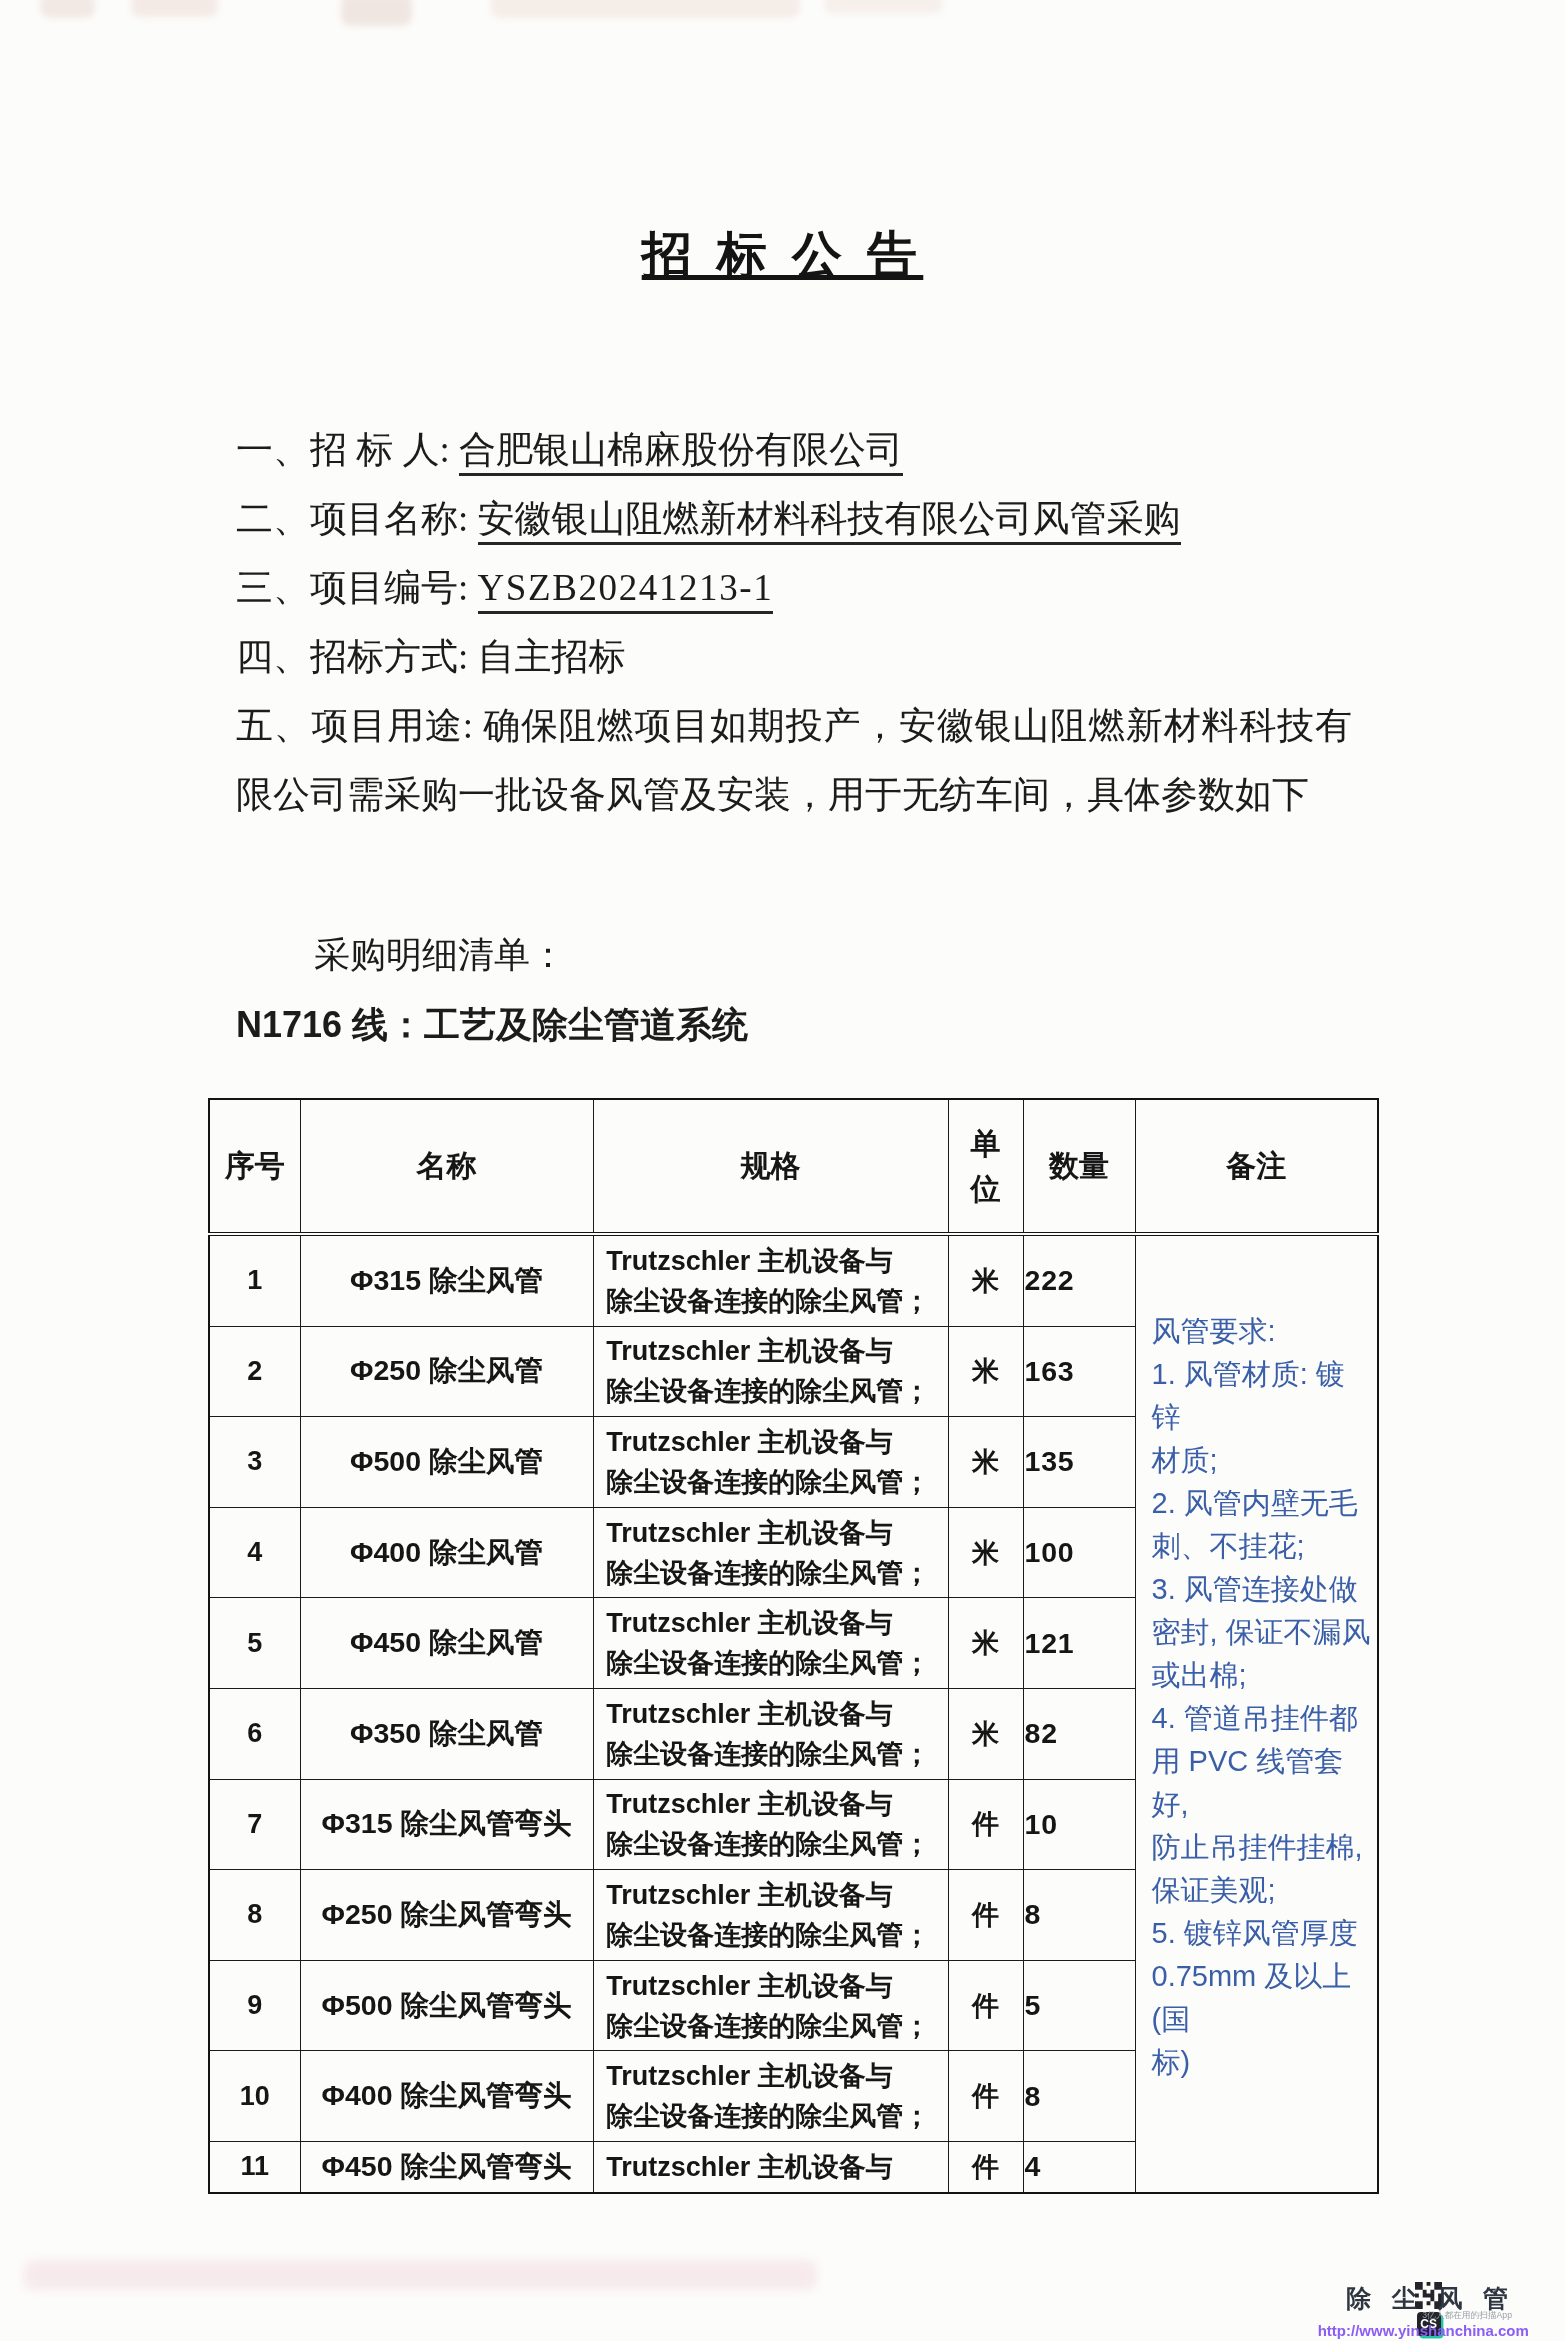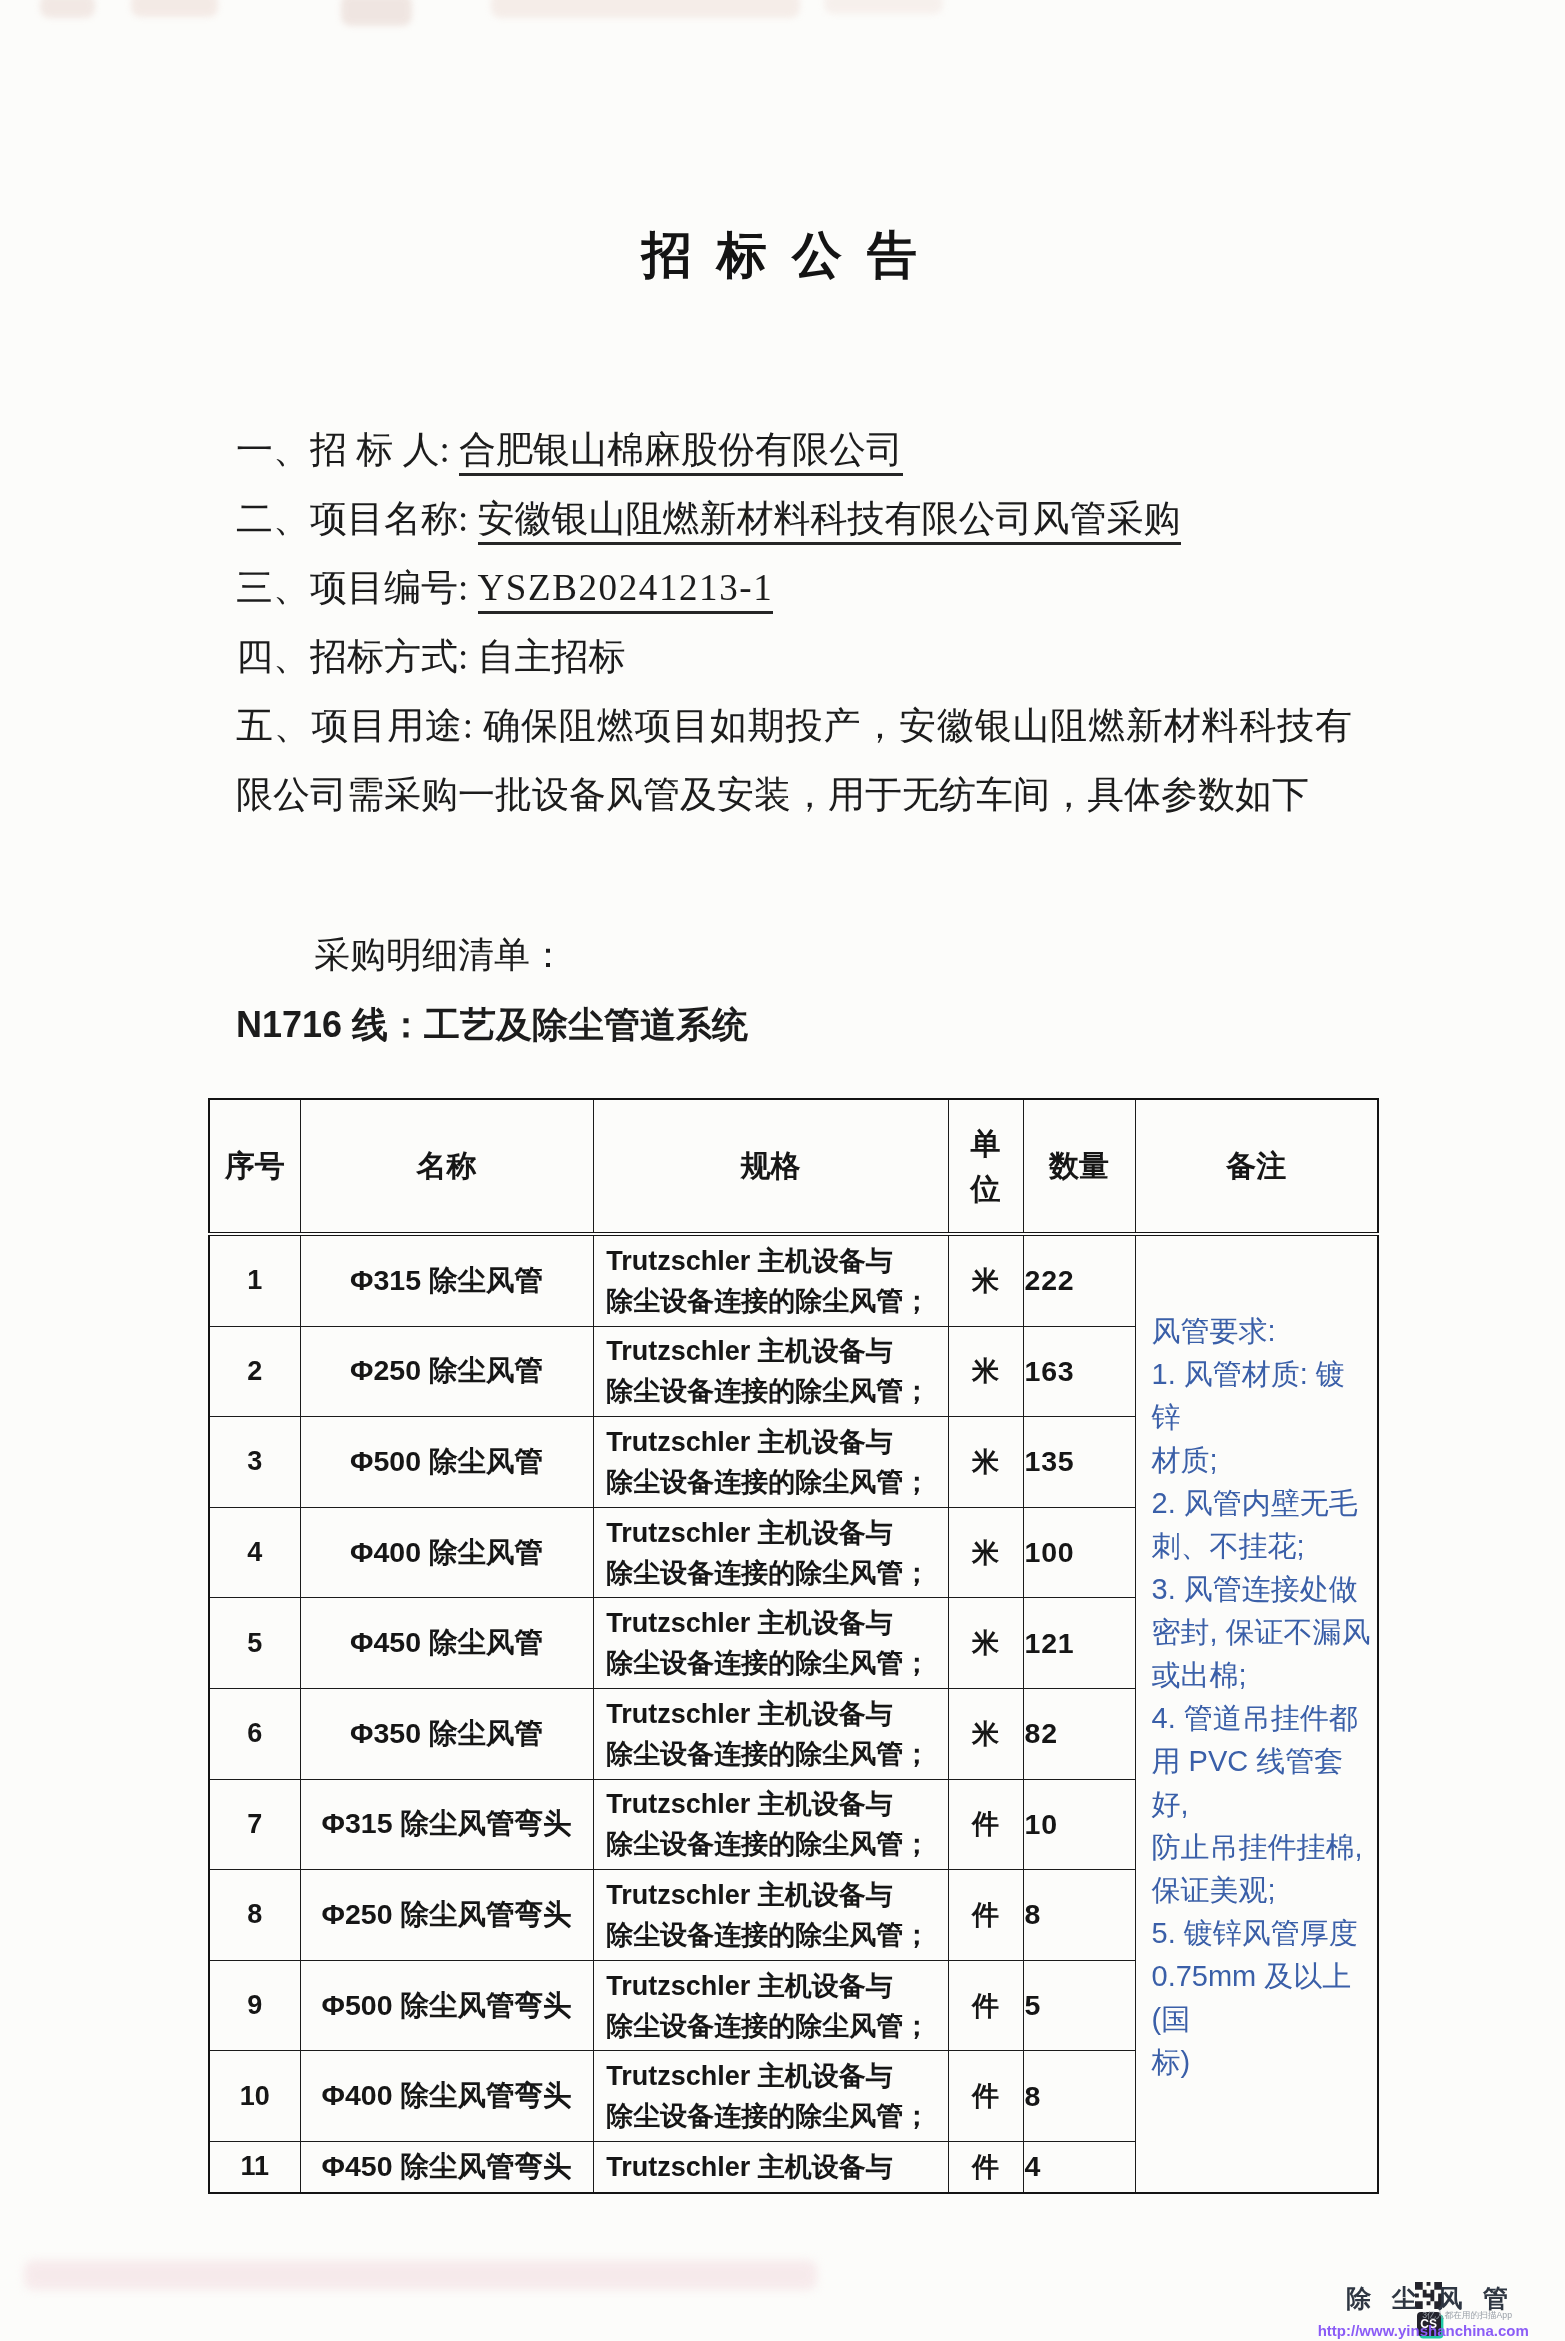--- a/index.html
+++ b/index.html
@@ -18,20 +18,21 @@
   .art-top3{left:341px;top:-6.3px;width:71px;height:32px;background:#e6d4ce;opacity:.55;}
   .art-top4{left:491px;top:-9.5px;width:309px;height:27px;background:#eddbd4;opacity:.45;}
   .art-top5{left:824px;top:-8px;width:119px;height:22px;background:#efdfd9;opacity:.4;}
   .art-bottom{left:24px;top:2260px;width:793px;height:30px;background:#f2d9de;opacity:.5;filter:blur(4.8px);}
   
   .doc-title{
     position:absolute;left:0;top:222px;width:100%;
     text-align:center;
     font-size:50px;font-weight:bold;letter-spacing:6.3px;
     color:#141414;
+    text-decoration:underline;
   }
   
   .body-block{position:absolute;left:236px;top:415px;width:1116px;font-size:37px;line-height:69px;}
   .item{white-space:nowrap;}
   .item-5{white-space:normal;text-align:justify;margin:0;}
   .u-line{border-bottom:3.2px solid #262626;padding-bottom:3.2px;}
   .proj-no{letter-spacing:1.6px;}
   
   .list-heading{position:absolute;left:314px;top:929px;font-size:36px;line-height:52px;}
   .line-heading{

